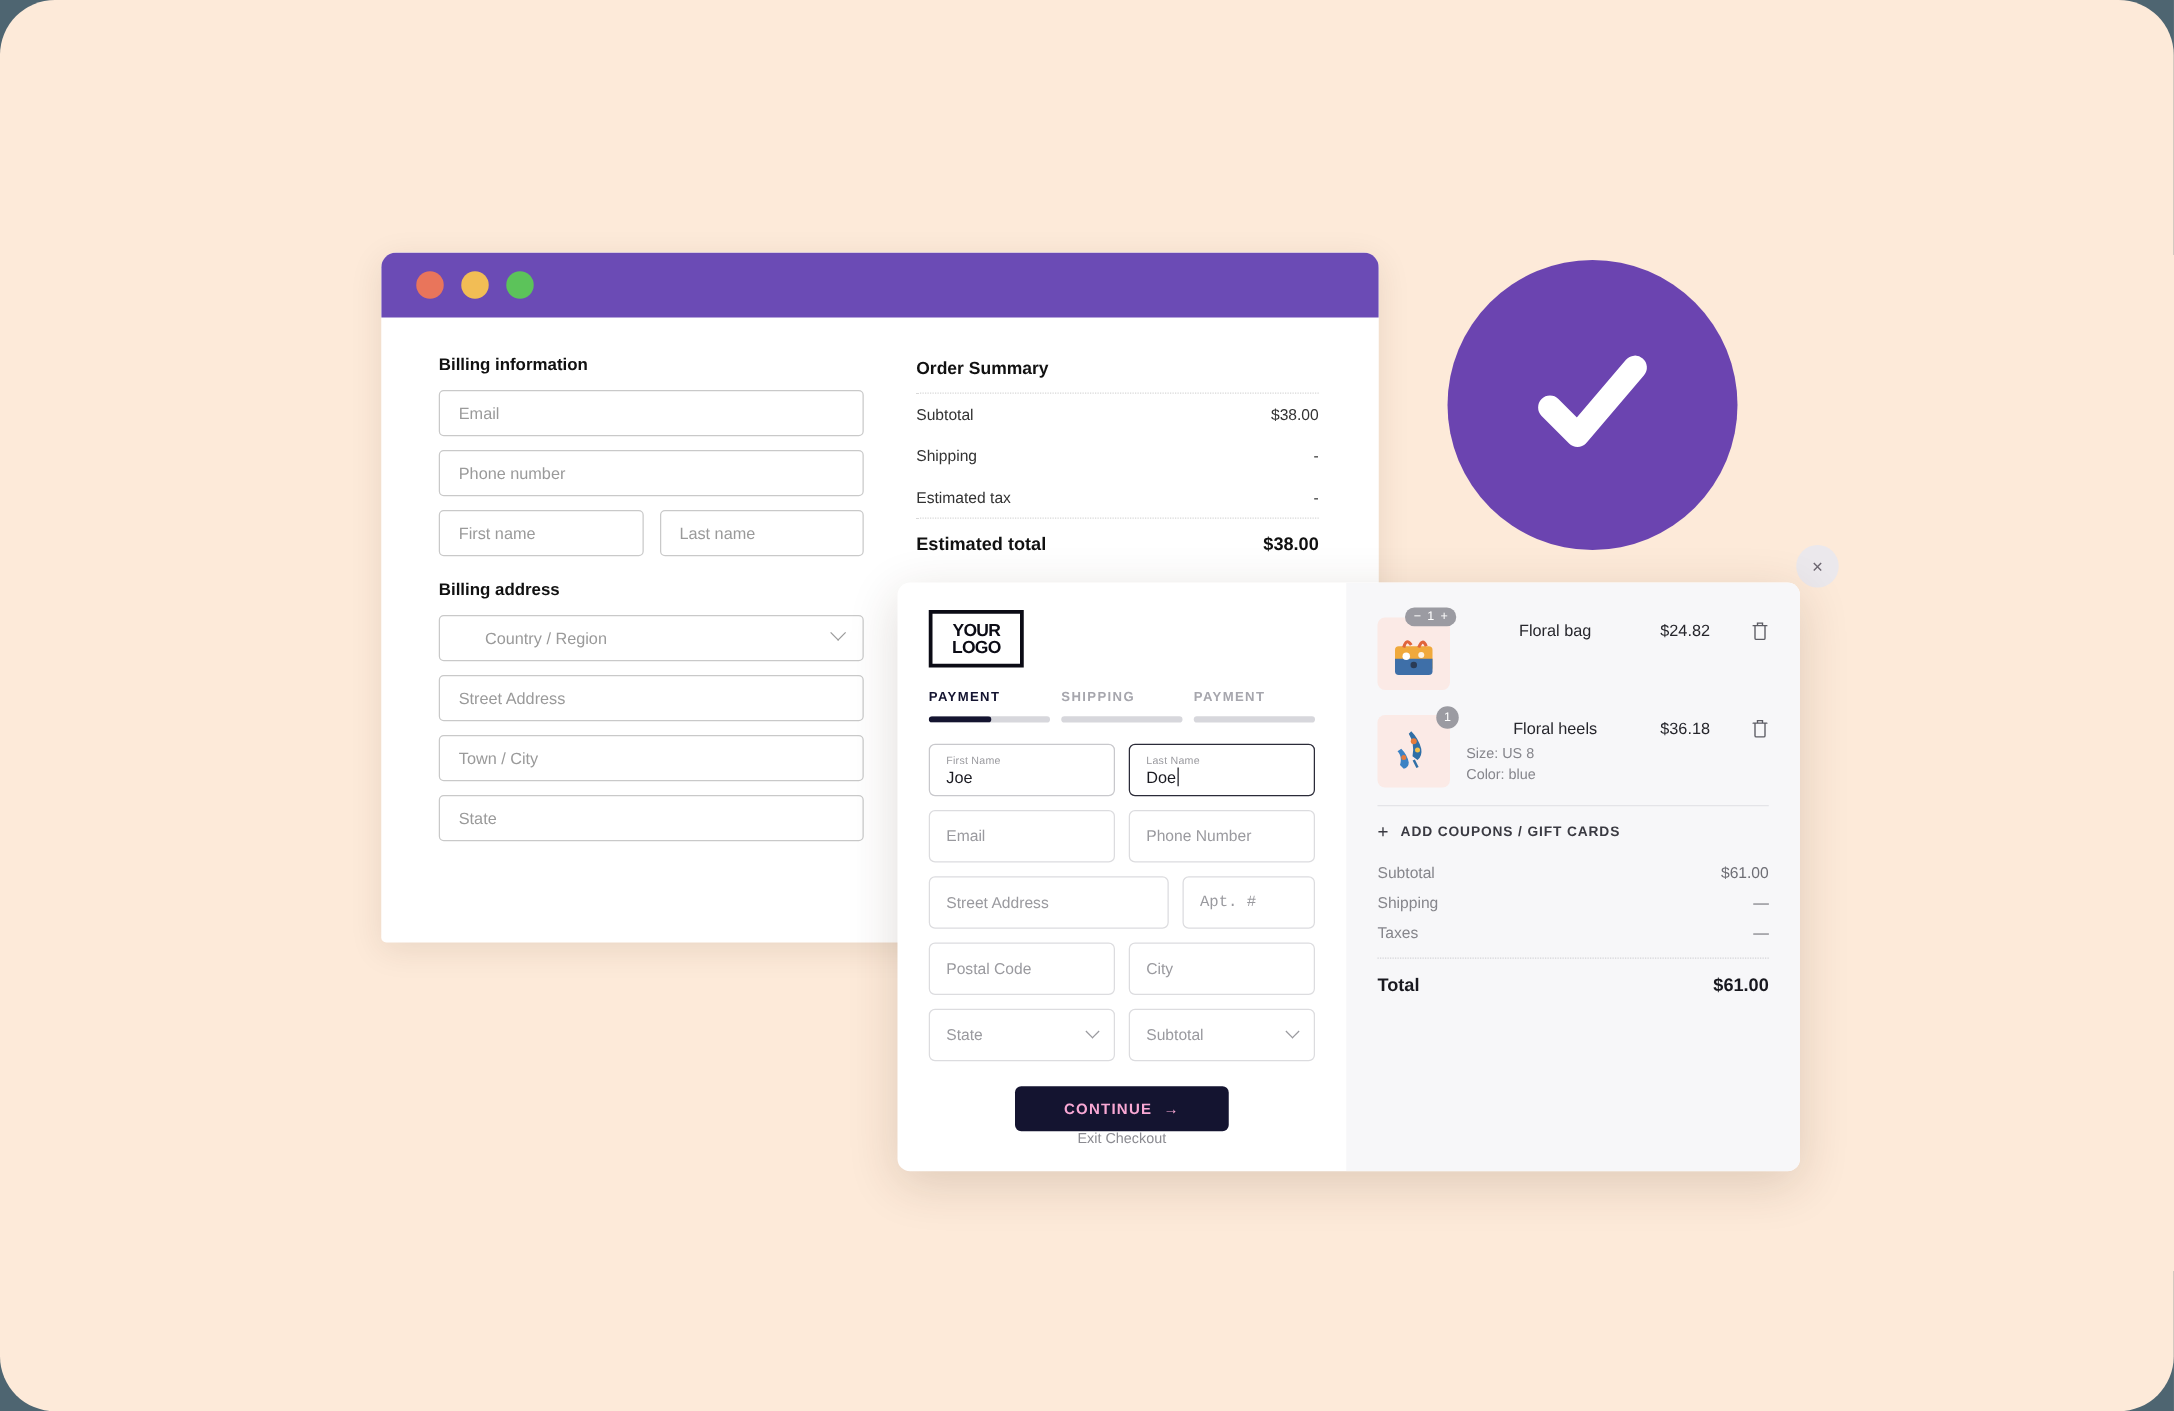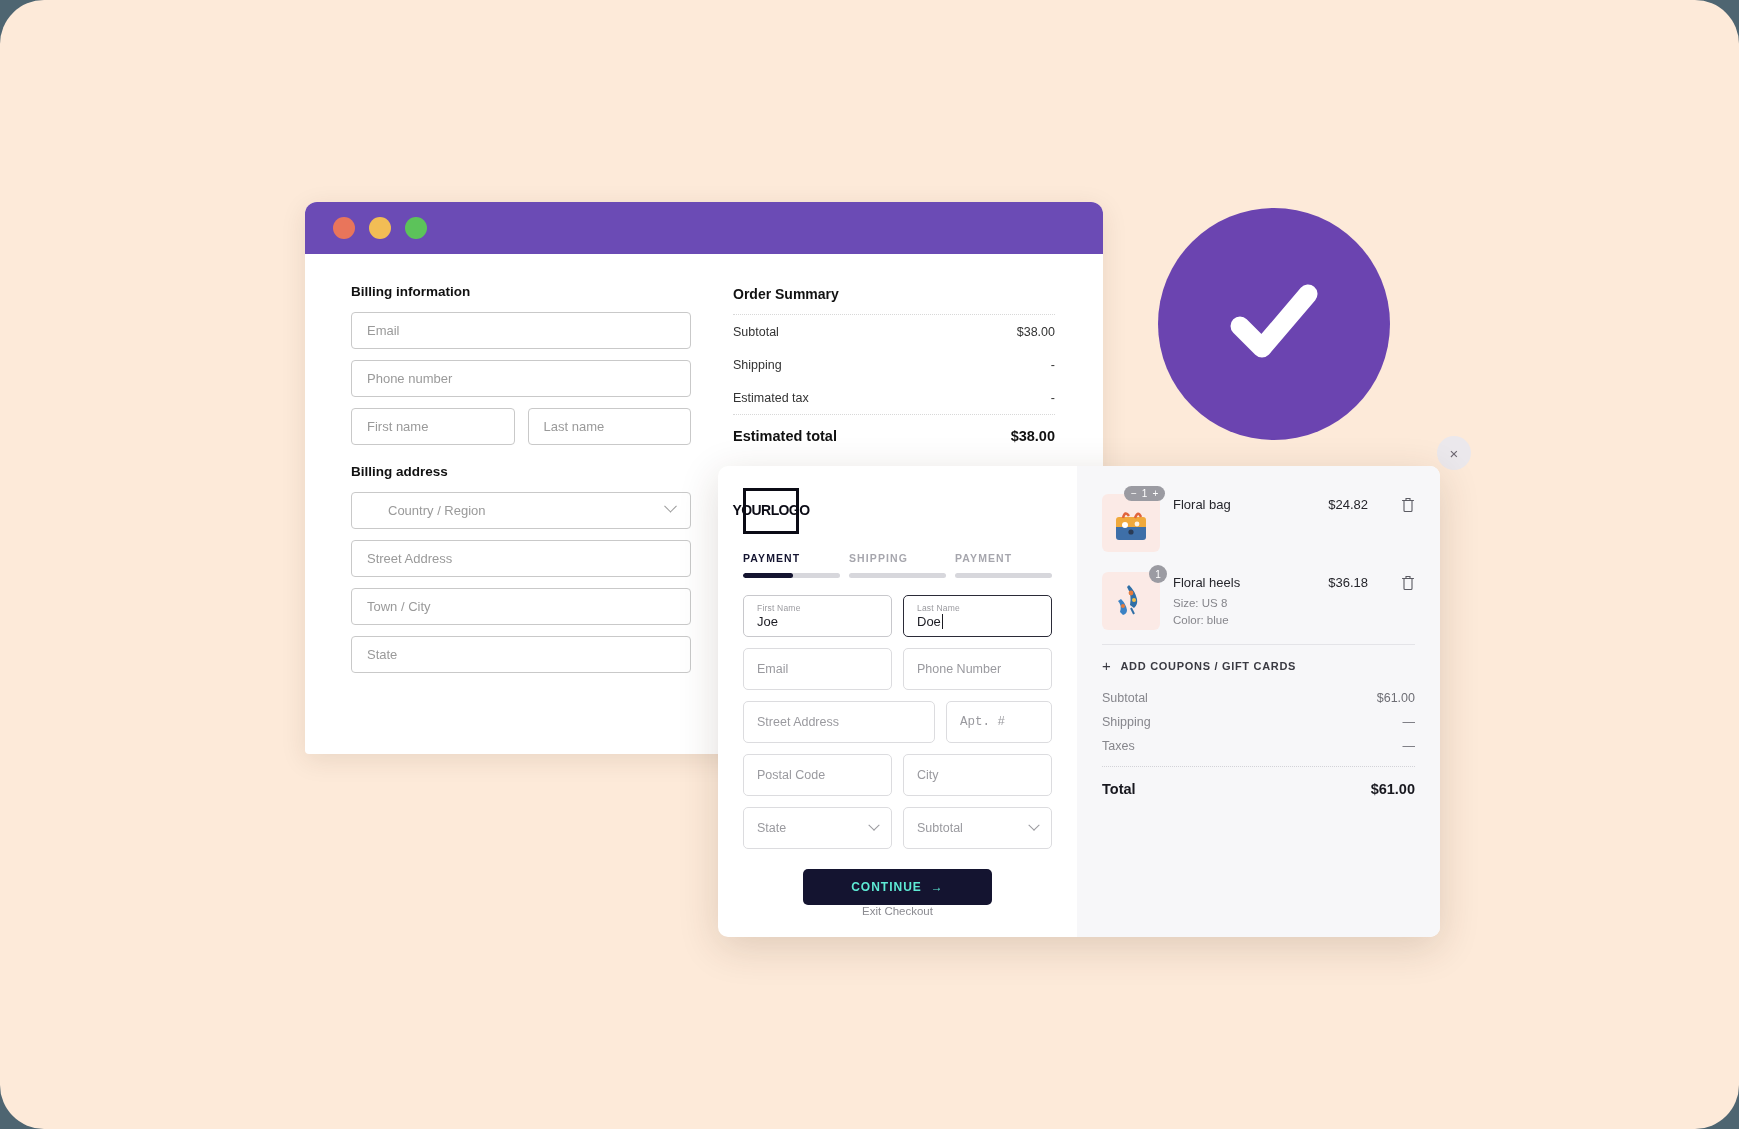--- a/index.html
+++ b/index.html
@@ -80,22 +80,22 @@
   
   .modal {
     position: absolute; left: 718px; top: 466px;
     width: 722px; height: 471px;
     background: #ffffff; border-radius: 10px;
     box-shadow: 0 10px 40px rgba(60,40,20,.16);
     display: flex; overflow: hidden;
   }
   .modal-left { width: 359px; padding: 22px 25px 0 25px; }
   .logo-box {
-    width: 56px; height: 46px; border: 3.5px solid #0b0b15;
-    display: flex; align-items: center; justify-content: center;
+    width: 76px; height: 46px; border: 3.5px solid #0b0b15;
+    display: flex; flex-direction: column; align-items: center; justify-content: center;
     line-height: .93;
   }
   .logo-box span { font-size: 14px; font-weight: bold; color: #0b0b15; letter-spacing: -.6px; }
 
   .steps { display: flex; gap: 9px; margin-top: 18px; }
   .step { flex: 1; }
   .step-label { font-size: 10.5px; font-weight: bold; letter-spacing: 1.1px; color: #a6a6ad; margin-bottom: 9px; }
   .step.active .step-label { color: #141430; }
   .step-bar { height: 5px; border-radius: 3px; background: #d7d7dc; position: relative; overflow: hidden; }
   .step.active .step-bar::after {
@@ -114,22 +114,22 @@
   .mfld.focused { border: 1.6px solid #2b2b38; }
   .mfld .cap { font-size: 8.5px; color: #9a9a9f; letter-spacing: .2px; margin-bottom: 1px; }
   .mfld .val { font-size: 13px; color: #1b1b22; }
   .mfld .val .caret { border-left: 1.2px solid #1b1b22; margin-left: 1px; }
   .mfld.sel { flex-direction: row; align-items: center; justify-content: space-between; }
   .mfld.wide { flex: 2.1; }
   .mfld.narrow { flex: 1; font-family: Liberation Mono, monospace; }
   .mchev { width: 8px; height: 8px; border-right: 1.4px solid #9a9a9f; border-bottom: 1.4px solid #9a9a9f; transform: rotate(45deg) translate(-2px,-2px); }
 
   .continue {
-    margin: 20px auto 0; width: 189px; height: 36px;
-    background: #141430; color: #5eead4; border-radius: 5px;
+    margin: 20px auto 0; width: 171px; height: 36px;
+    background: #141430; color: #f9a8d4; border-radius: 5px;
     display: flex; align-items: center; justify-content: center; gap: 9px;
     font-size: 12px; font-weight: bold; letter-spacing: 1px;
   }
   .exit { text-align: center; font-size: 11.5px; color: #8b8b91; }
 
   
   .modal-right { flex: 1; background: #f7f7f9; padding: 22px 25px 0 25px; }
   .citem { display: flex; align-items: flex-start; gap: 13px; padding: 6px 0 14px; }
   .thumb {
     width: 58px; height: 58px; border-radius: 6px; background: #fbeae6;
@@ -142,21 +142,21 @@
     font-size: 10px; padding: 2px 7px; display: flex; gap: 5px; align-items: center;
     white-space: nowrap;
   }
   .qty-badge {
     position: absolute; top: -7px; right: -7px;
     width: 18px; height: 18px; border-radius: 50%;
     background: #9b9ba2; color: #fff; font-size: 10px;
     display: flex; align-items: center; justify-content: center;
   }
   .cinfo { flex: 1; padding-top: 3px; }
-  .cname { font-size: 13px; color: #26262c; }
+  .cname { font-size: 13px; color: #26262c; text-align: center; }
   .cmeta { font-size: 11.5px; color: #86868c; margin-top: 5px; line-height: 1.45; }
   .cprice { font-size: 13px; color: #26262c; padding-top: 3px; margin-right: 20px; }
   .trash { width: 14px; padding-top: 3px; }
 
   .coupon {
     display: flex; align-items: center; gap: 9px;
     border-top: 1px solid #e4e4e8; padding: 13px 0 13px;
     font-size: 11px; font-weight: bold; letter-spacing: .7px; color: #3a3a42;
   }
   .plus { font-size: 15px; font-weight: normal; color: #3a3a42; line-height: 1; }

